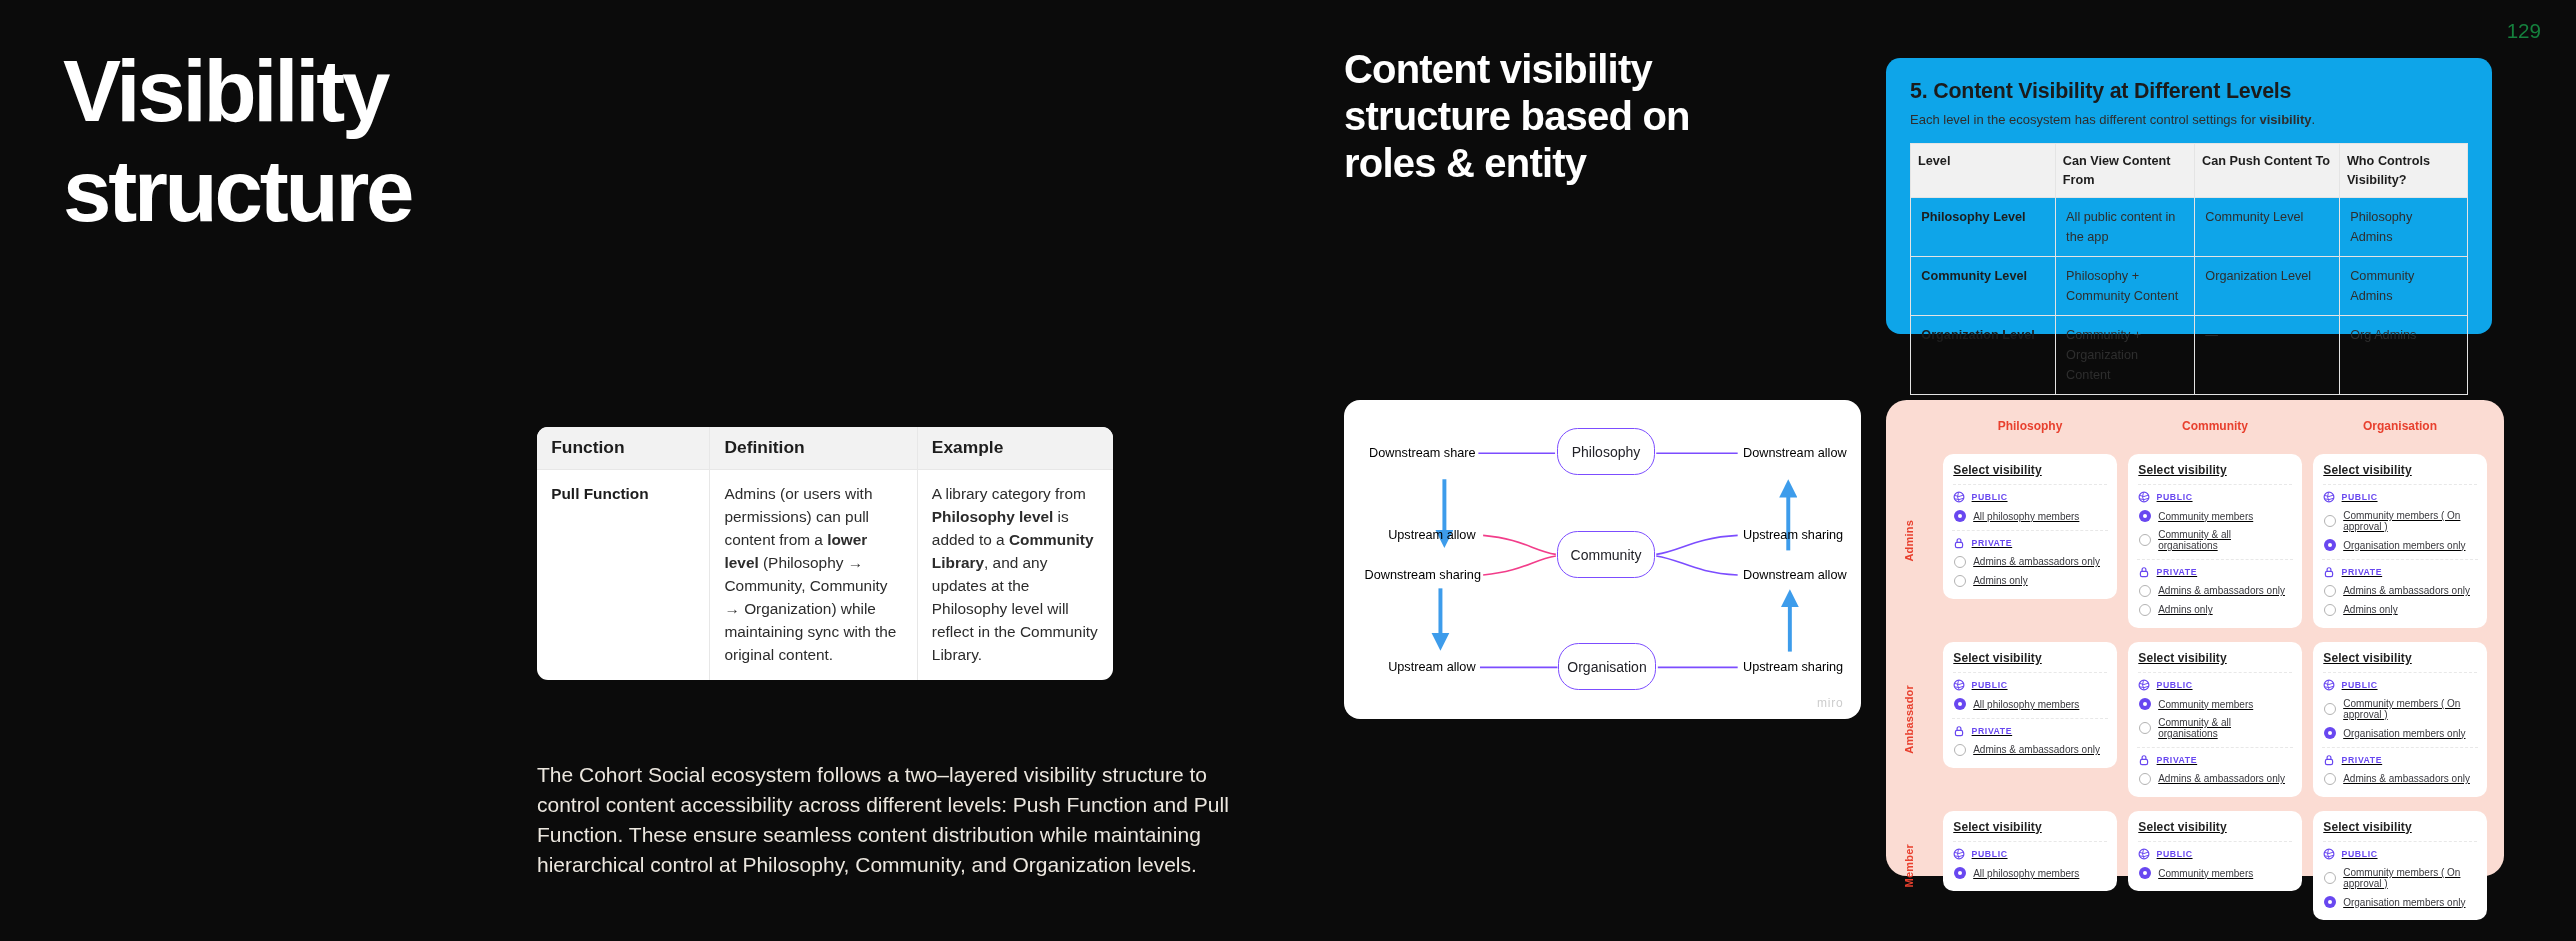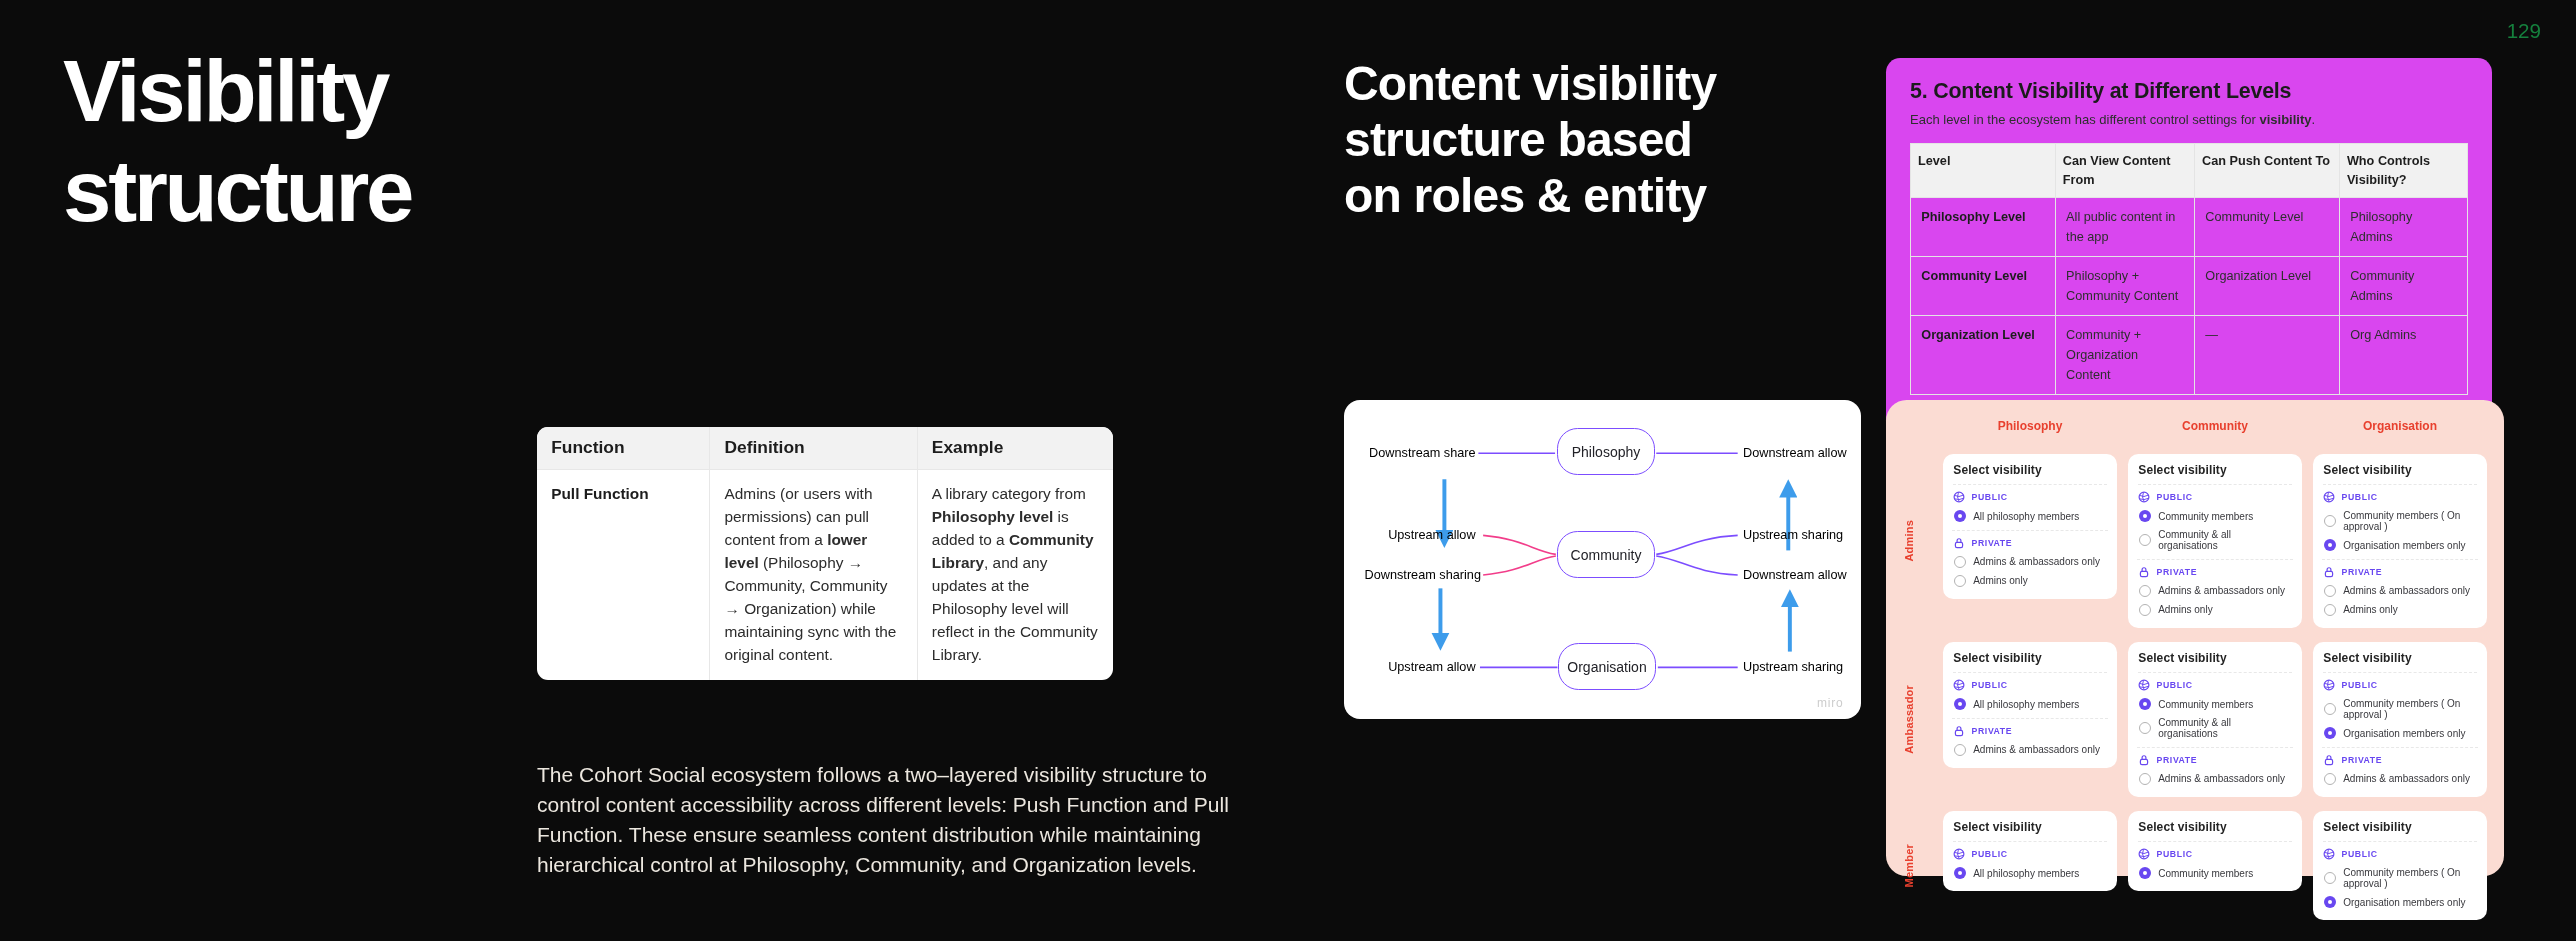--- a/index.html
+++ b/index.html
@@ -6,40 +6,40 @@
   html,body { width:2576px; height:941px; background:#0b0b0b; overflow:hidden;
               font-family:"Liberation Sans", sans-serif; position:relative; }
   .abs { position:absolute; }
 
   
   .page-num { right:35px; top:19px; color:#15803d; font-size:20.6px; }
 
   
   .big-title { left:63px; top:41px; width:506px; color:#ffffff; font-weight:700;
                font-size:87px; line-height:1.15; letter-spacing:-3.2px; }
-  .roles-title { left:1344px; top:56px; width:407px; color:#ffffff; font-weight:700;
-                 font-size:48px; line-height:1.17; letter-spacing:-0.8px; }
+  .roles-title { left:1344px; top:46px; width:407px; color:#ffffff; font-weight:700;
+                 font-size:40px; line-height:1.17; letter-spacing:-0.8px; }
 
   
   .fn-card { left:537px; top:427px; width:576px; background:#ffffff; border-radius:11px; overflow:hidden; }
   .fn-card table { width:100%; border-collapse:collapse; table-layout:fixed; }
   .fn-card th { background:#f2f2f2; text-align:left; font-size:17.4px; color:#1d1d1d;
                 padding:10.3px 14.2px; border-right:0.8px solid #e7e7e7; border-bottom:0.8px solid #e7e7e7; }
   .fn-card td { vertical-align:top; font-size:15.4px; color:#2c2c2c; line-height:1.5;
                 padding:12px 14.2px 13.4px; border-right:0.8px solid #e7e7e7; }
   .fn-card tr > *:last-child { border-right:none; }
   .fn-card tbody tr + tr td { border-top:0.8px solid #e7e7e7; }
   .fn-card td.fn-name { font-weight:700; color:#1d1d1d; }
   .fn-card col.c1 { width:30%; } .fn-card col.c2 { width:36%; } .fn-card col.c3 { width:34%; }
 
   
   .para { left:537px; top:760px; width:704px; color:#ece7df; font-size:21px; line-height:1.43; }
 
   
-  .levels-card { left:1886px; top:58px; width:606px; height:396px; background:#d946ef;
+  .levels-card { left:1886px; top:58px; width:606px; height:276px; background:#0ea5e9;
                  border-radius:14.2px; padding:20.6px 24px; }
   .levels-card h3 { font-size:21.4px; color:#1b1b1b; letter-spacing:-0.2px; }
   .levels-sub { font-size:13px; color:#2e2e2e; margin-top:8.7px; }
   .levels-card table { width:100%; border-collapse:collapse; table-layout:fixed; margin-top:16px;
                        border:0.8px solid #e4e4e4; }
   .levels-card th { background:#f1f1f1; text-align:left; font-size:12.7px; color:#1d1d1d;
                     padding:8px 7px; line-height:1.45; border:0.8px solid #e4e4e4; vertical-align:top;margin-left:32px; }
   .levels-card td { font-size:12.7px; color:#2e2e2e; padding:8.7px 10.3px; line-height:1.6;
                     border:0.8px solid #e4e4e4; vertical-align:top; }
   .levels-card td.lvl { font-weight:700; color:#1d1d1d; }
@@ -59,21 +59,21 @@
 
   
   .matrix { left:1886px; top:400px; width:618px; height:476px; background:#fbdcd3;
             border-radius:20.6px; padding:12.7px 12px 14.2px 0;
             display:grid; grid-template-columns:46px 174px 174px 174px;
             grid-template-rows:27px auto auto auto; column-gap:11px; row-gap:14.2px;
             align-items:start; }
   .col-head { color:#e8402e; font-weight:700; font-size:12px; text-align:center; align-self:center; }
   .row-head { color:#e8402e; font-weight:700; font-size:11px; align-self:center; justify-self:center;
               writing-mode:vertical-rl; transform:rotate(180deg); letter-spacing:0.2px; }
-  .vcard { background:#ffffff; border-radius:10.3px; padding:8.7px 10.3px 9.5px; }
+  .vcard { background:#ffffff; border-radius:10.3px; padding:8.7px 10.3px 9.5px;text-decoration:underline; }
   .vcard .vtitle { font-size:12px; font-weight:700; color:#242424; padding-bottom:7.1px;
                    border-bottom:0.8px dashed #e8e8e8; margin-bottom:6.3px; letter-spacing:0.1px; }
   .sec-head { display:flex; align-items:center; gap:6.3px; margin:5.5px 0 4.7px; }
   .sec-head .sec-label { font-size:8.7px; font-weight:700; color:#6847f0; letter-spacing:0.6px; }
   .opt { display:flex; align-items:center; gap:7.1px; margin:7.1px 0 7.1px 0.8px; }
   .opt:last-child { margin-bottom:2.4px; }
   .opt .opt-label { font-size:10px; color:#38383d; }
   .radio { width:12px; height:12px; border-radius:50%; border:1.2px solid #b3b3b3;
            background:#ffffff; flex:0 0 auto; position:relative; }
   .radio.sel { border:none; background:#6847f0; }

